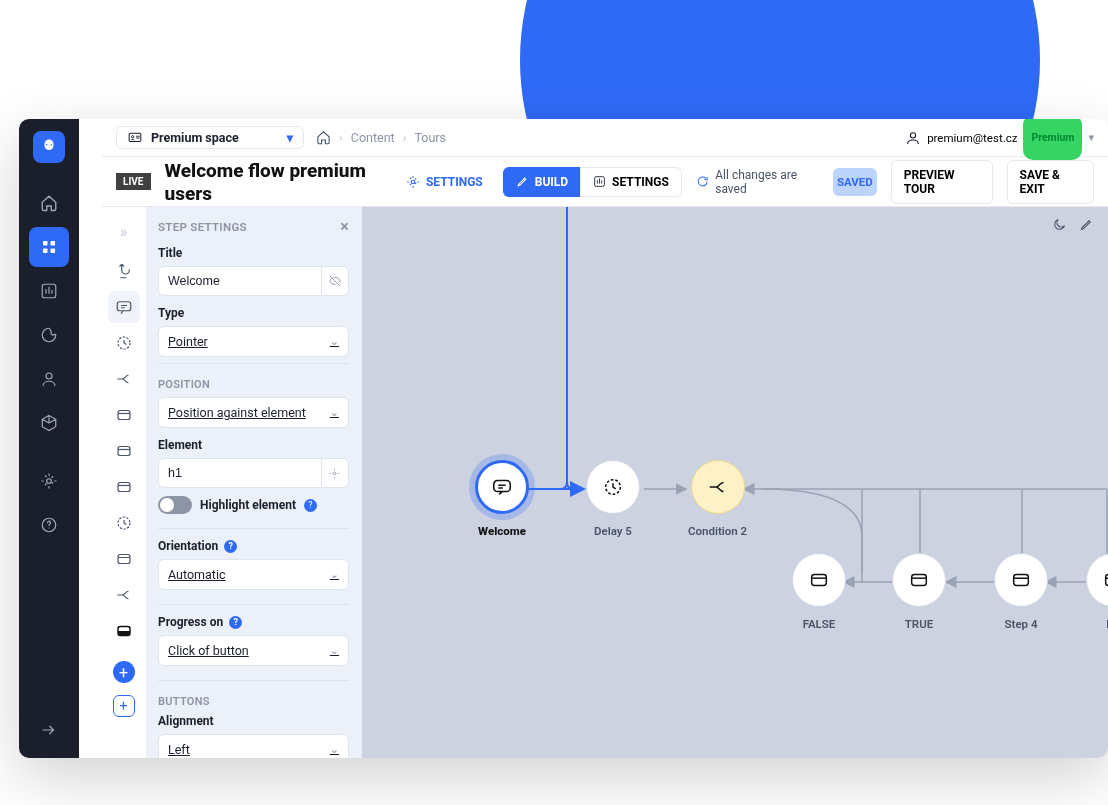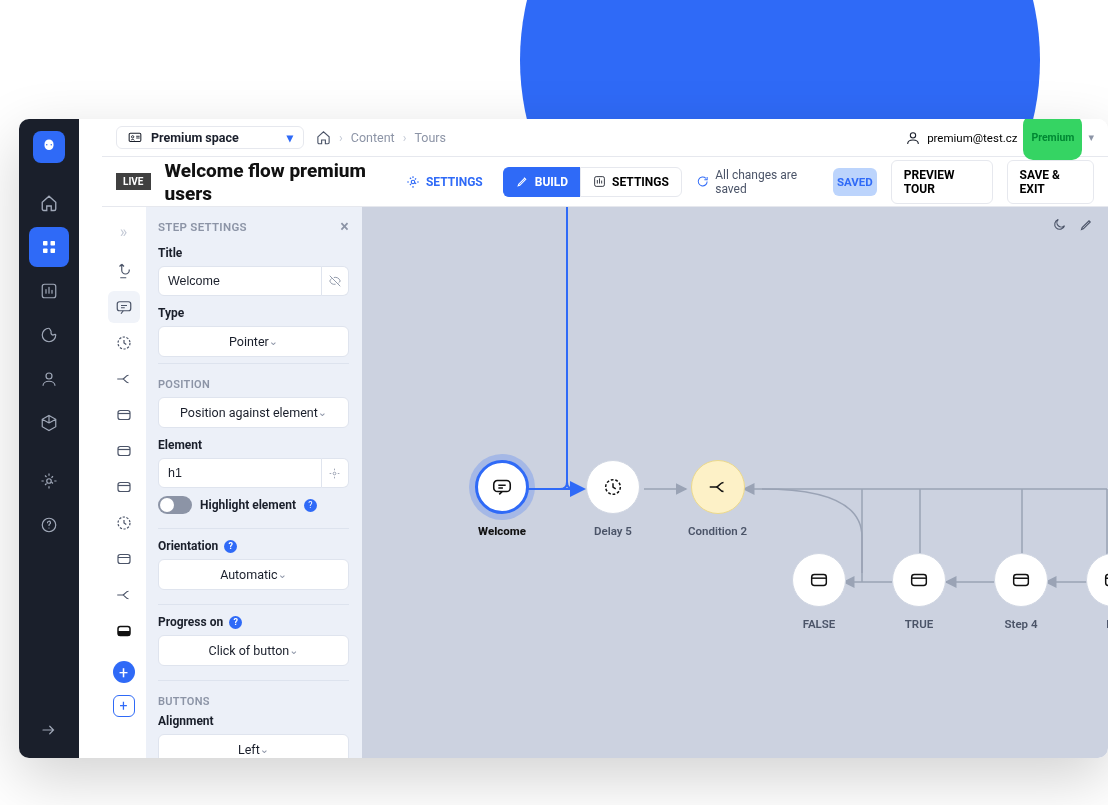--- a/index.html
+++ b/index.html
@@ -130,21 +130,21 @@
   .form-label .help { width:13px;height:13px; border-radius:50%; background:#2F6AF7; color:#fff; font-size:9px; display:inline-flex;align-items:center;justify-content:center;}
   .section-label { color:#8c94a6; font-size:11px; font-weight:600; letter-spacing:.3px; margin:14px 0 6px;}
   .divider { height:1px; background:#dde3ee; margin:6px 0; }
   .input-group { display:flex; }
   .text-input, .select-input {
     width:100%; background:#fff; border:1px solid #dfe4ee; border-radius:6px;
     padding:7px 9px; font-size:12.5px; color:#1a1f2b;
   }
   .icon-append { width:32px; border:1px solid #dfe4ee; border-left:none; border-radius:0 6px 6px 0; background:#fff; display:flex;align-items:center;justify-content:center; color:#8c94a6; cursor:pointer; }
   .input-group .text-input { border-radius:6px 0 0 6px; }
-  .select-input { display:flex; justify-content:center; align-items:center; cursor:pointer; }
+  .select-input { display:flex; justify-content:space-between; align-items:center; cursor:pointer;text-decoration:underline; }
   .chev-down { font-size:11px; color:#8c94a6; }
   .toggle-row { display:flex; align-items:center; gap:8px; margin-top:8px; }
   .toggle { width:34px; height:18px; background:#8c94a6; border-radius:9px; position:relative; cursor:pointer;}
   .toggle::after { content:''; position:absolute; top:2px; left:2px; width:14px; height:14px; background:#fff; border-radius:50%;}
   
   .canvas { flex:1; background:#ccd2e0; position:relative; overflow:hidden; }
   .canvas-tools { position:absolute; top:10px; right:14px; display:flex; gap:12px; color:#4b5468; }
   .canvas-tools .ctool { cursor:pointer; }
   
   .node { position:absolute; display:flex; flex-direction:column; align-items:center; }

